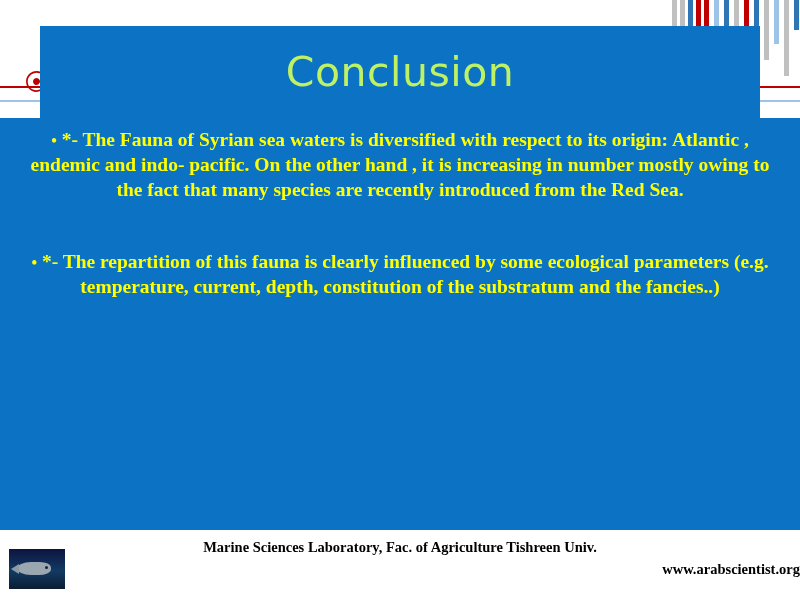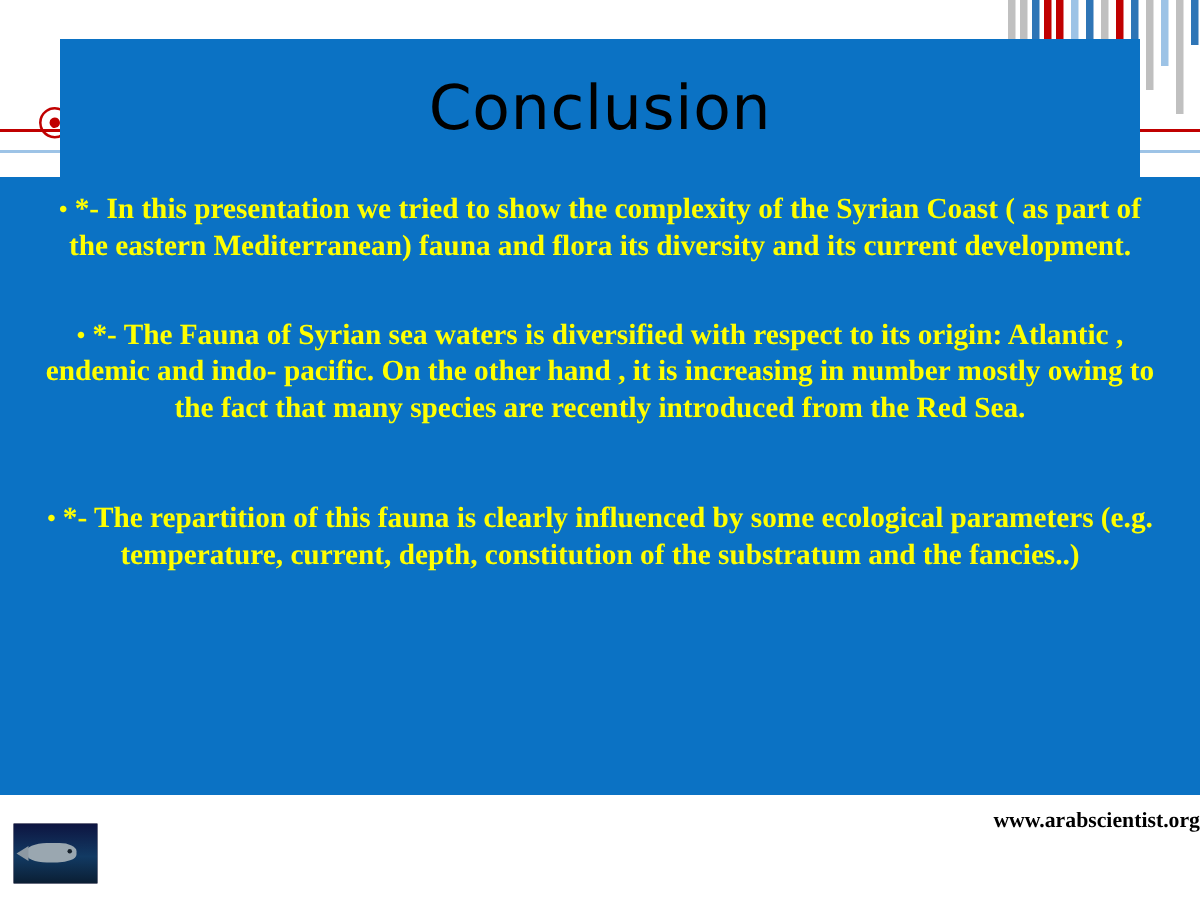--- a/index.html
+++ b/index.html
@@ -54,21 +54,21 @@
     left: 40px;
     top: 26px;
     width: 720px;
     height: 92px;
     background: #0B72C4;
     display: flex;
     align-items: center;
     justify-content: center;
   }
   .title-text {
-    color: #000000;
+    color: #bef264;
     font-family: "DejaVu Sans", sans-serif;
     font-size: 41px;
     font-weight: normal;
     letter-spacing: 0.5px;
     line-height: 1;
   }
   .swirl {
     position: absolute;
     left: 24px;
     top: 70px;
@@ -188,35 +188,32 @@
 
   <div class="swirl">⦿</div>
 
   <div class="body-panel"></div>
 
   <div class="title-box">
     <div class="title-text">Conclusion</div>
   </div>
 
   <div class="bullets">
-    <div class="bullet bullet-1">
-      <span class="dot">•</span>
-      <span>*- In this presentation we tried to show the complexity of the Syrian Coast ( as part of the  eastern Mediterranean) fauna and flora  its diversity and its current development.</span>
-    </div>
     <div class="bullet bullet-2">
       <span class="dot">•</span>
       <span>*- The Fauna of Syrian sea waters is diversified with respect to its origin: Atlantic , endemic and indo- pacific. On the other hand , it is increasing in number mostly owing to the fact that many species are recently introduced from the Red Sea.</span>
     </div>
     <div class="bullet bullet-3">
       <span class="dot">•</span>
       <span>*- The repartition of this fauna  is clearly  influenced by  some ecological parameters (e.g. temperature, current, depth, constitution of the substratum and the fancies..)</span>
     </div>
   </div>
 
   <div class="footer">
+    <div class="line1">Marine Sciences Laboratory, Fac. of Agriculture Tishreen Univ.</div>
     <div class="line2">www.arabscientist.org</div>
   </div>
 
   <div class="thumb">
     <div class="water"></div>
     <div class="fish"></div>
     <div class="tail"></div>
     <div class="eye"></div>
   </div>
 

